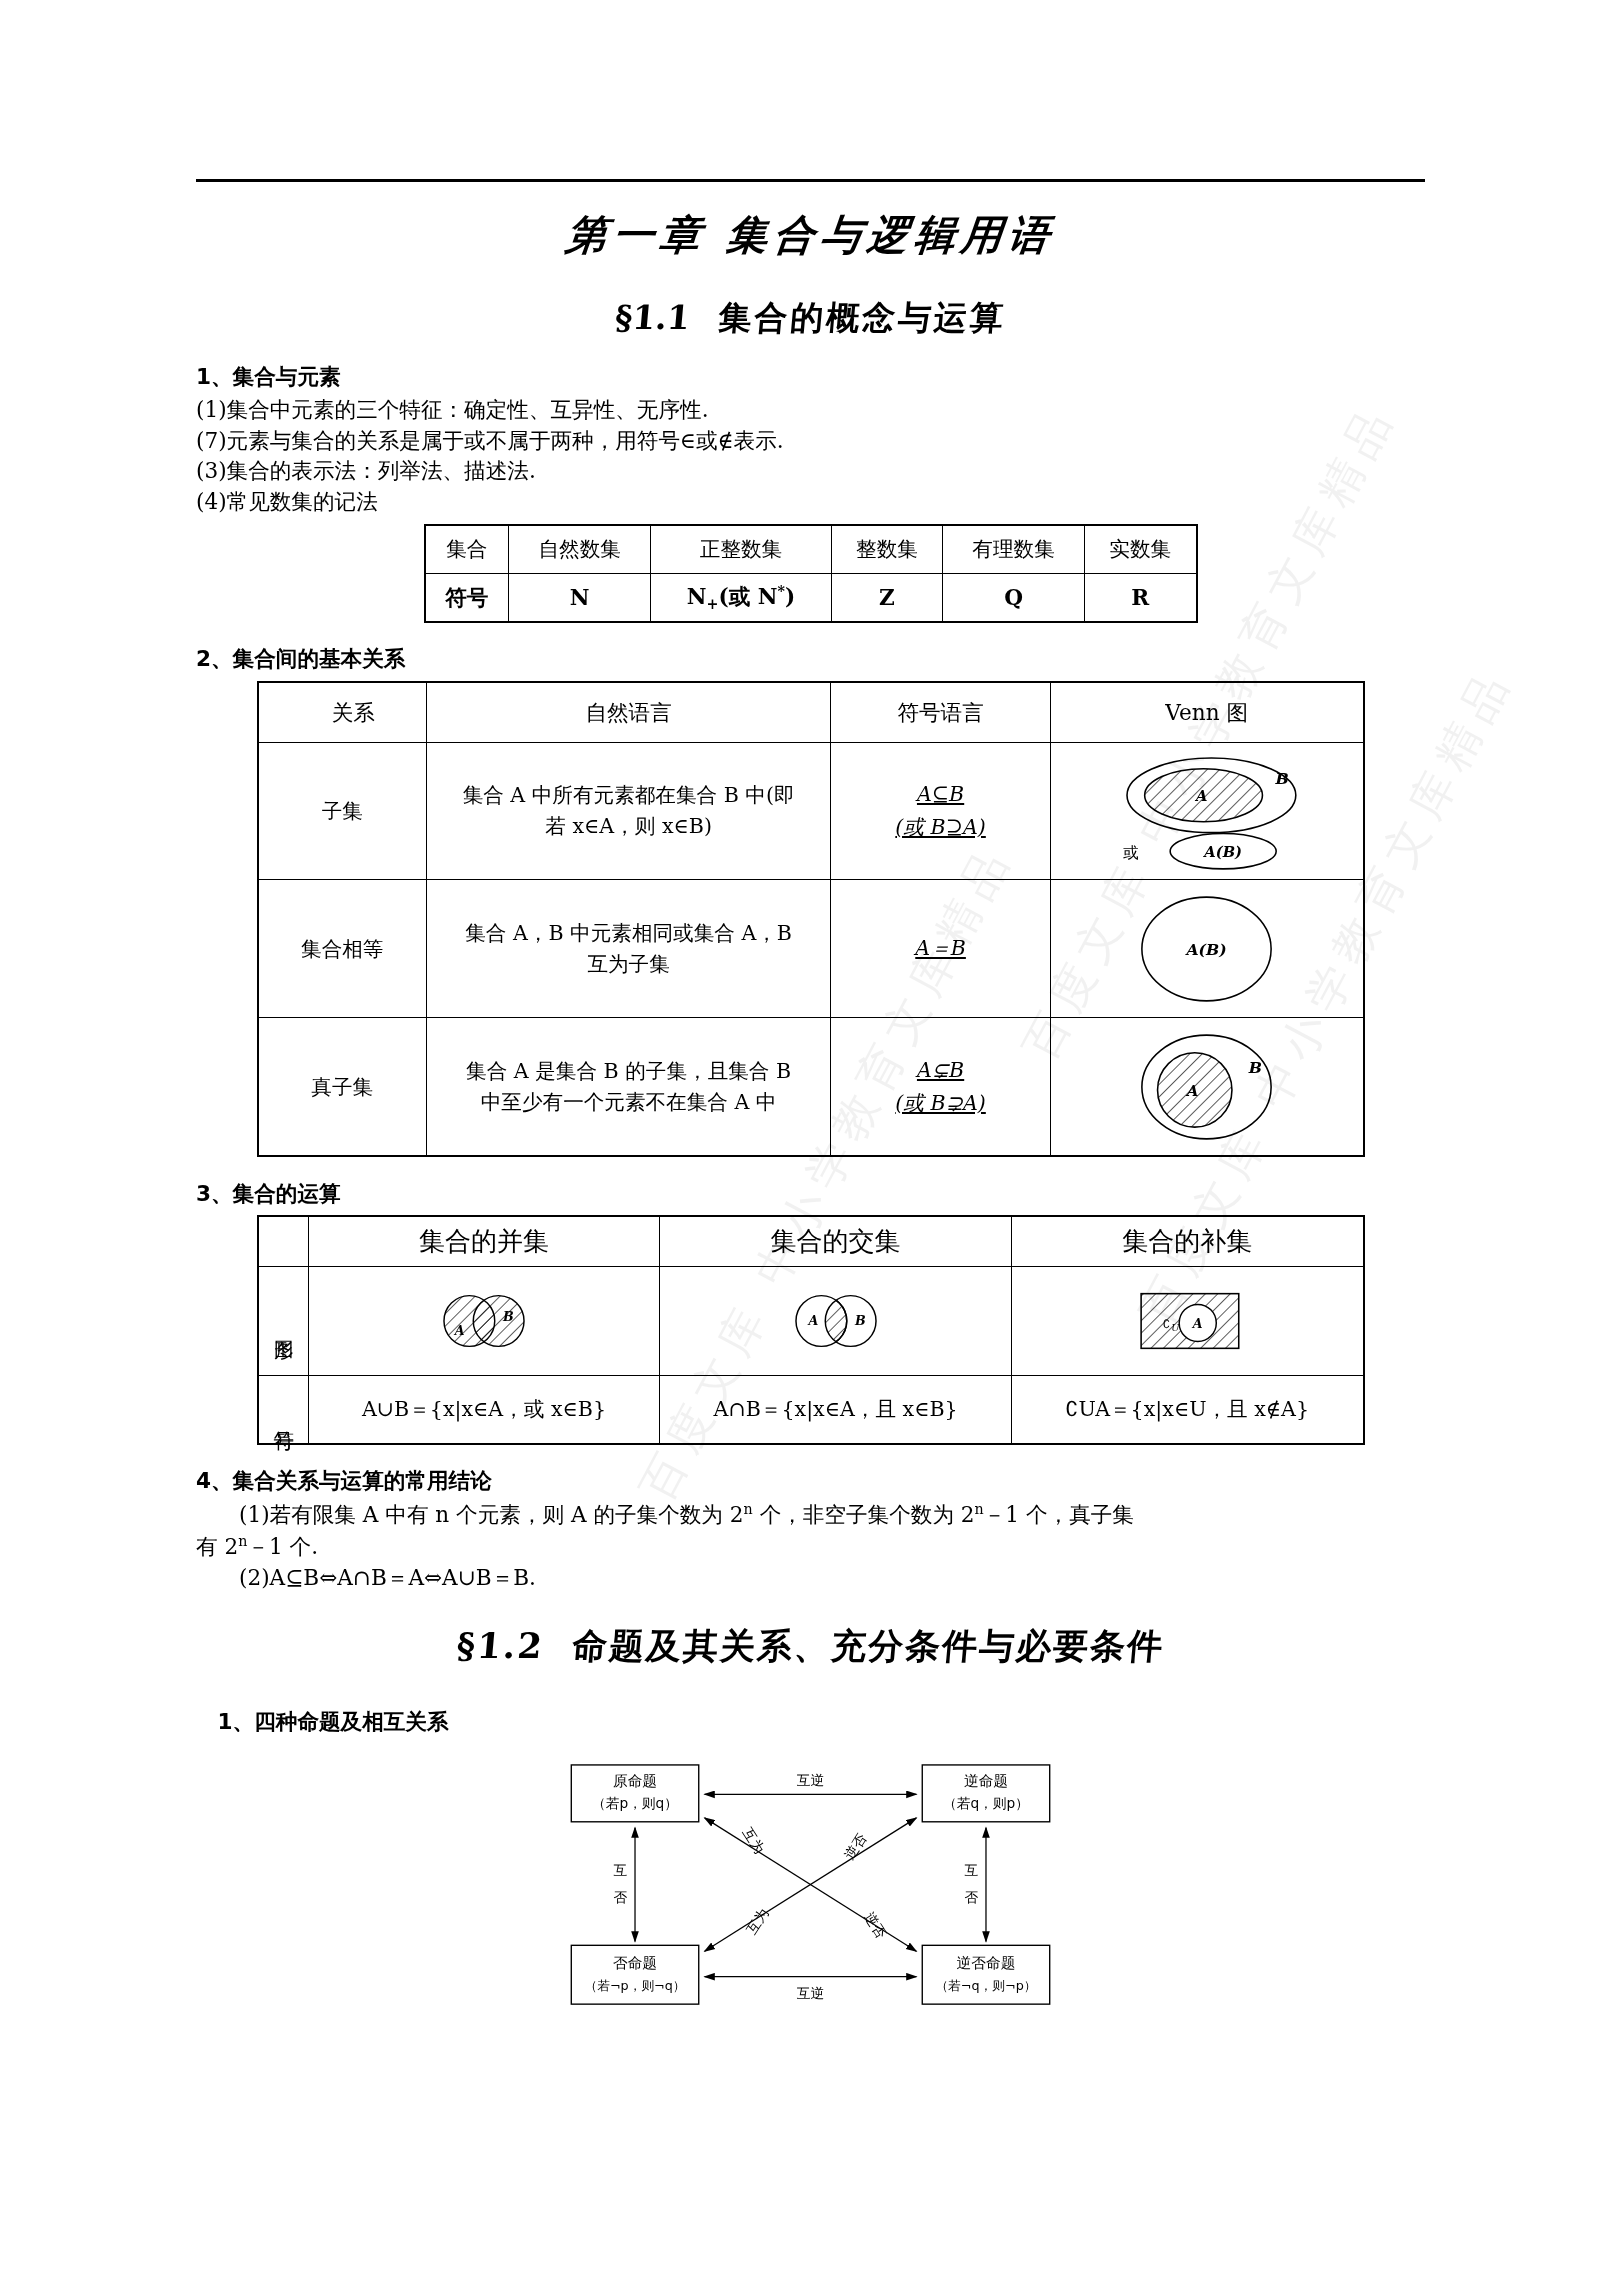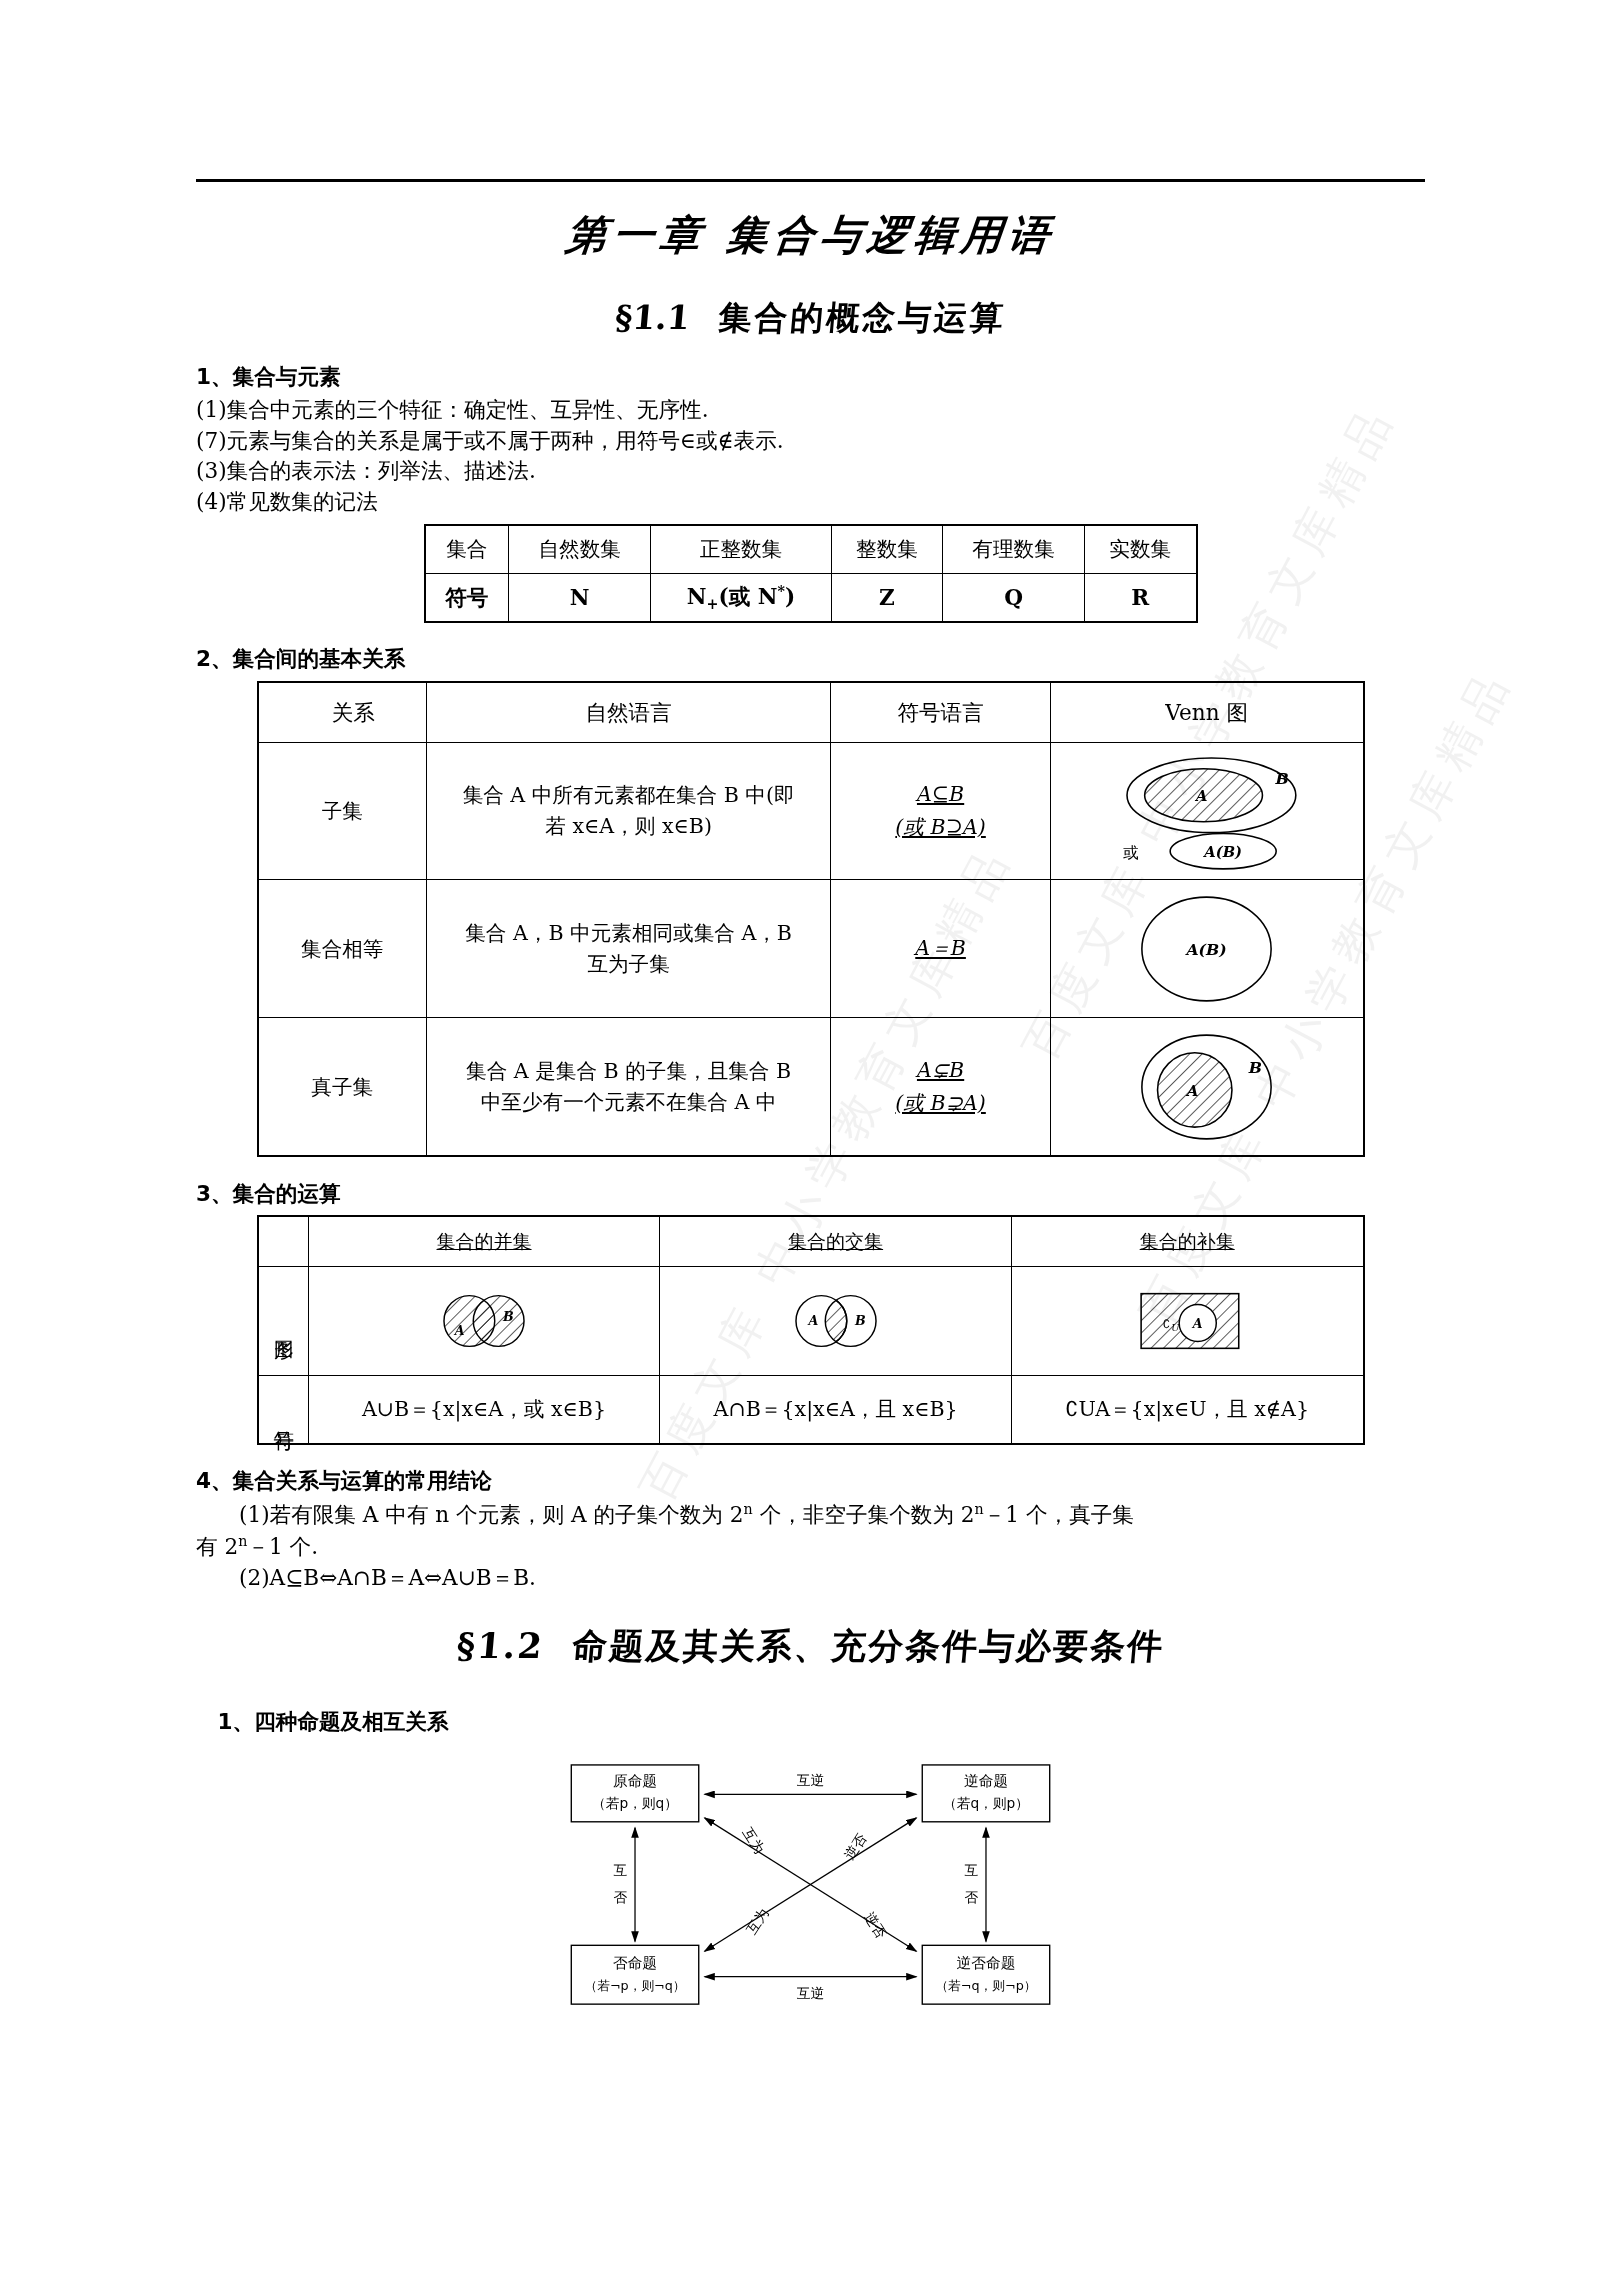--- a/index.html
+++ b/index.html
@@ -131,21 +131,21 @@
   .natural{font-size:20.6px;line-height:1.5;}
   .symcell{font-size:21.6px;line-height:1.6;font-style:italic;text-decoration:underline;}
 
   
   .optbl{
     margin:7.8px auto 0 auto;
     width:1108px;
   }
   .optbl td{padding:2.9px 3.9px;}
   .optbl .lab{width:43px;font-size:19.6px;line-height:1.05;}
-  .optbl .ohdr td{height:43px;font-size:19px;text-decoration:underline;}
+  .optbl .ohdr td{height:43px;font-size:26px;}
   .optbl .ofig td{height:102px;}
   .optbl .osym td{height:61px;font-size:20.6px;}
 
   
   .vlabel{
     writing-mode:vertical-rl;
     display:inline-block;
     letter-spacing:1px;
   }
 

